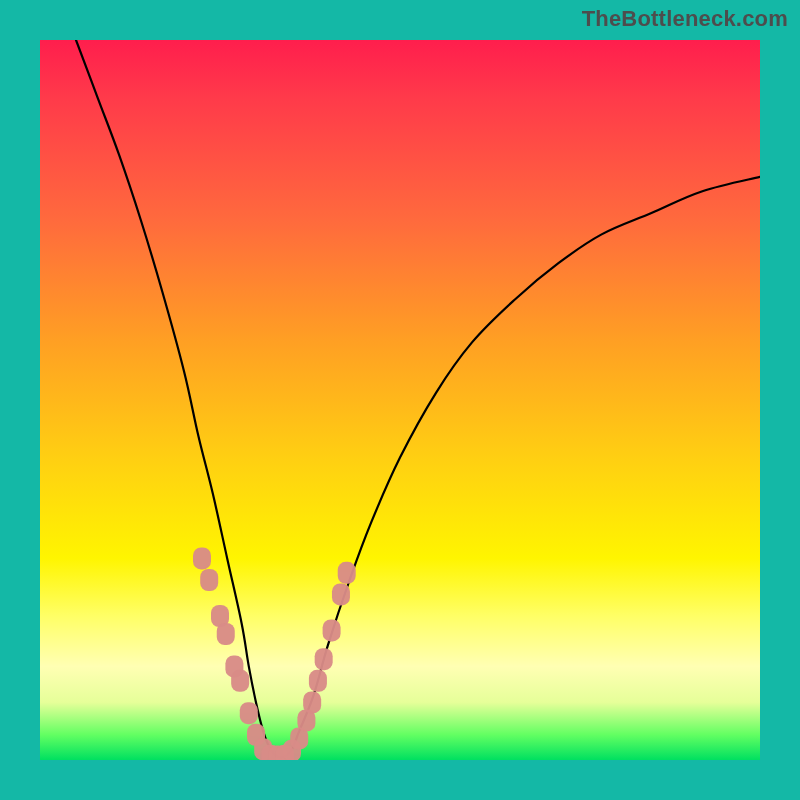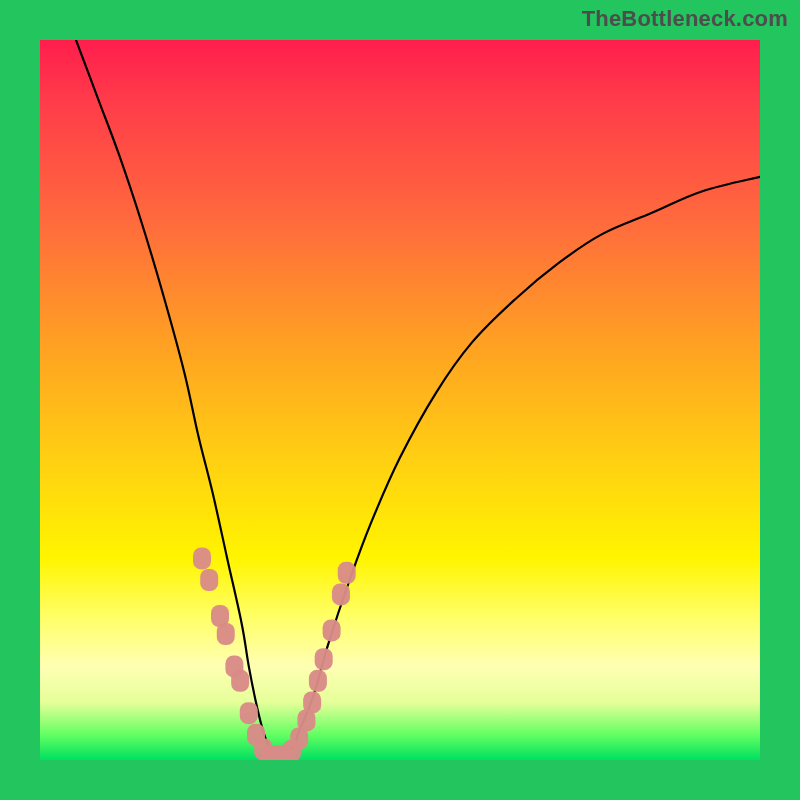--- a/index.html
+++ b/index.html
@@ -8,21 +8,21 @@
     width: 800px;
     height: 800px;
     overflow: hidden;
     font-family: Arial, Helvetica, sans-serif;
     background: #000;
   }
   .frame {
     position: relative;
     width: 800px;
     height: 800px;
-    background: #22c55e;
+    background: #14b8a6;
   }
   .plot-area {
     position: absolute;
     left: 40px;
     top: 40px;
     width: 720px;
     height: 720px;
     overflow: hidden;
   }
   .gradient {

